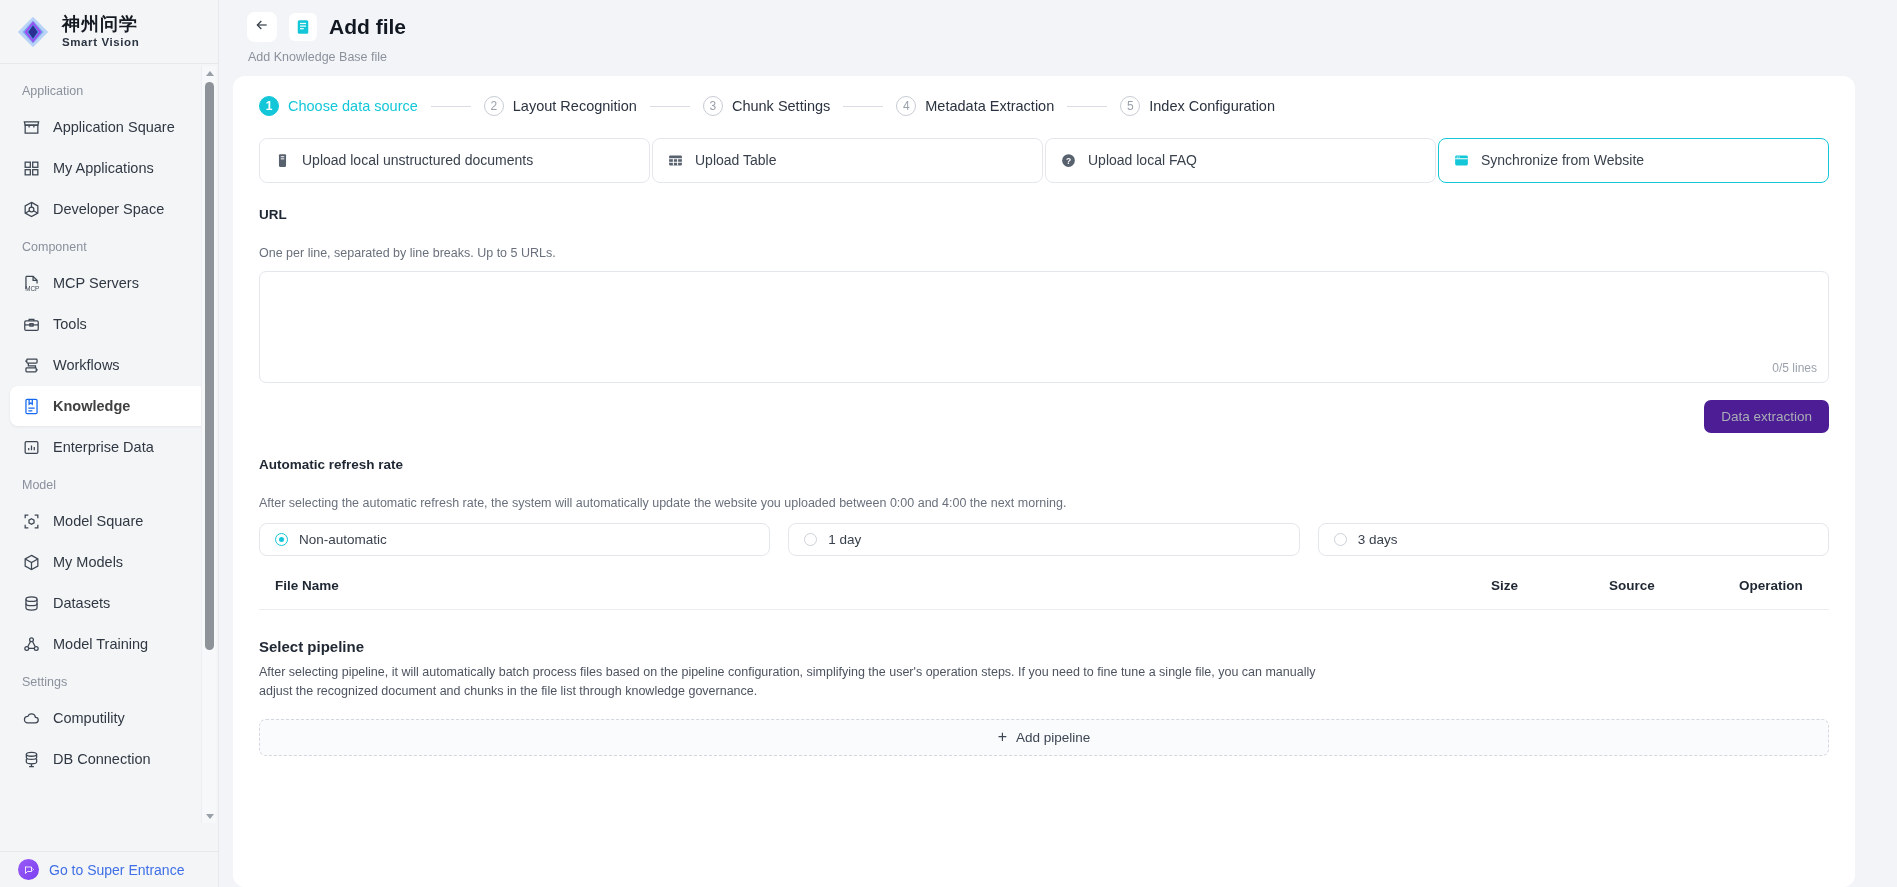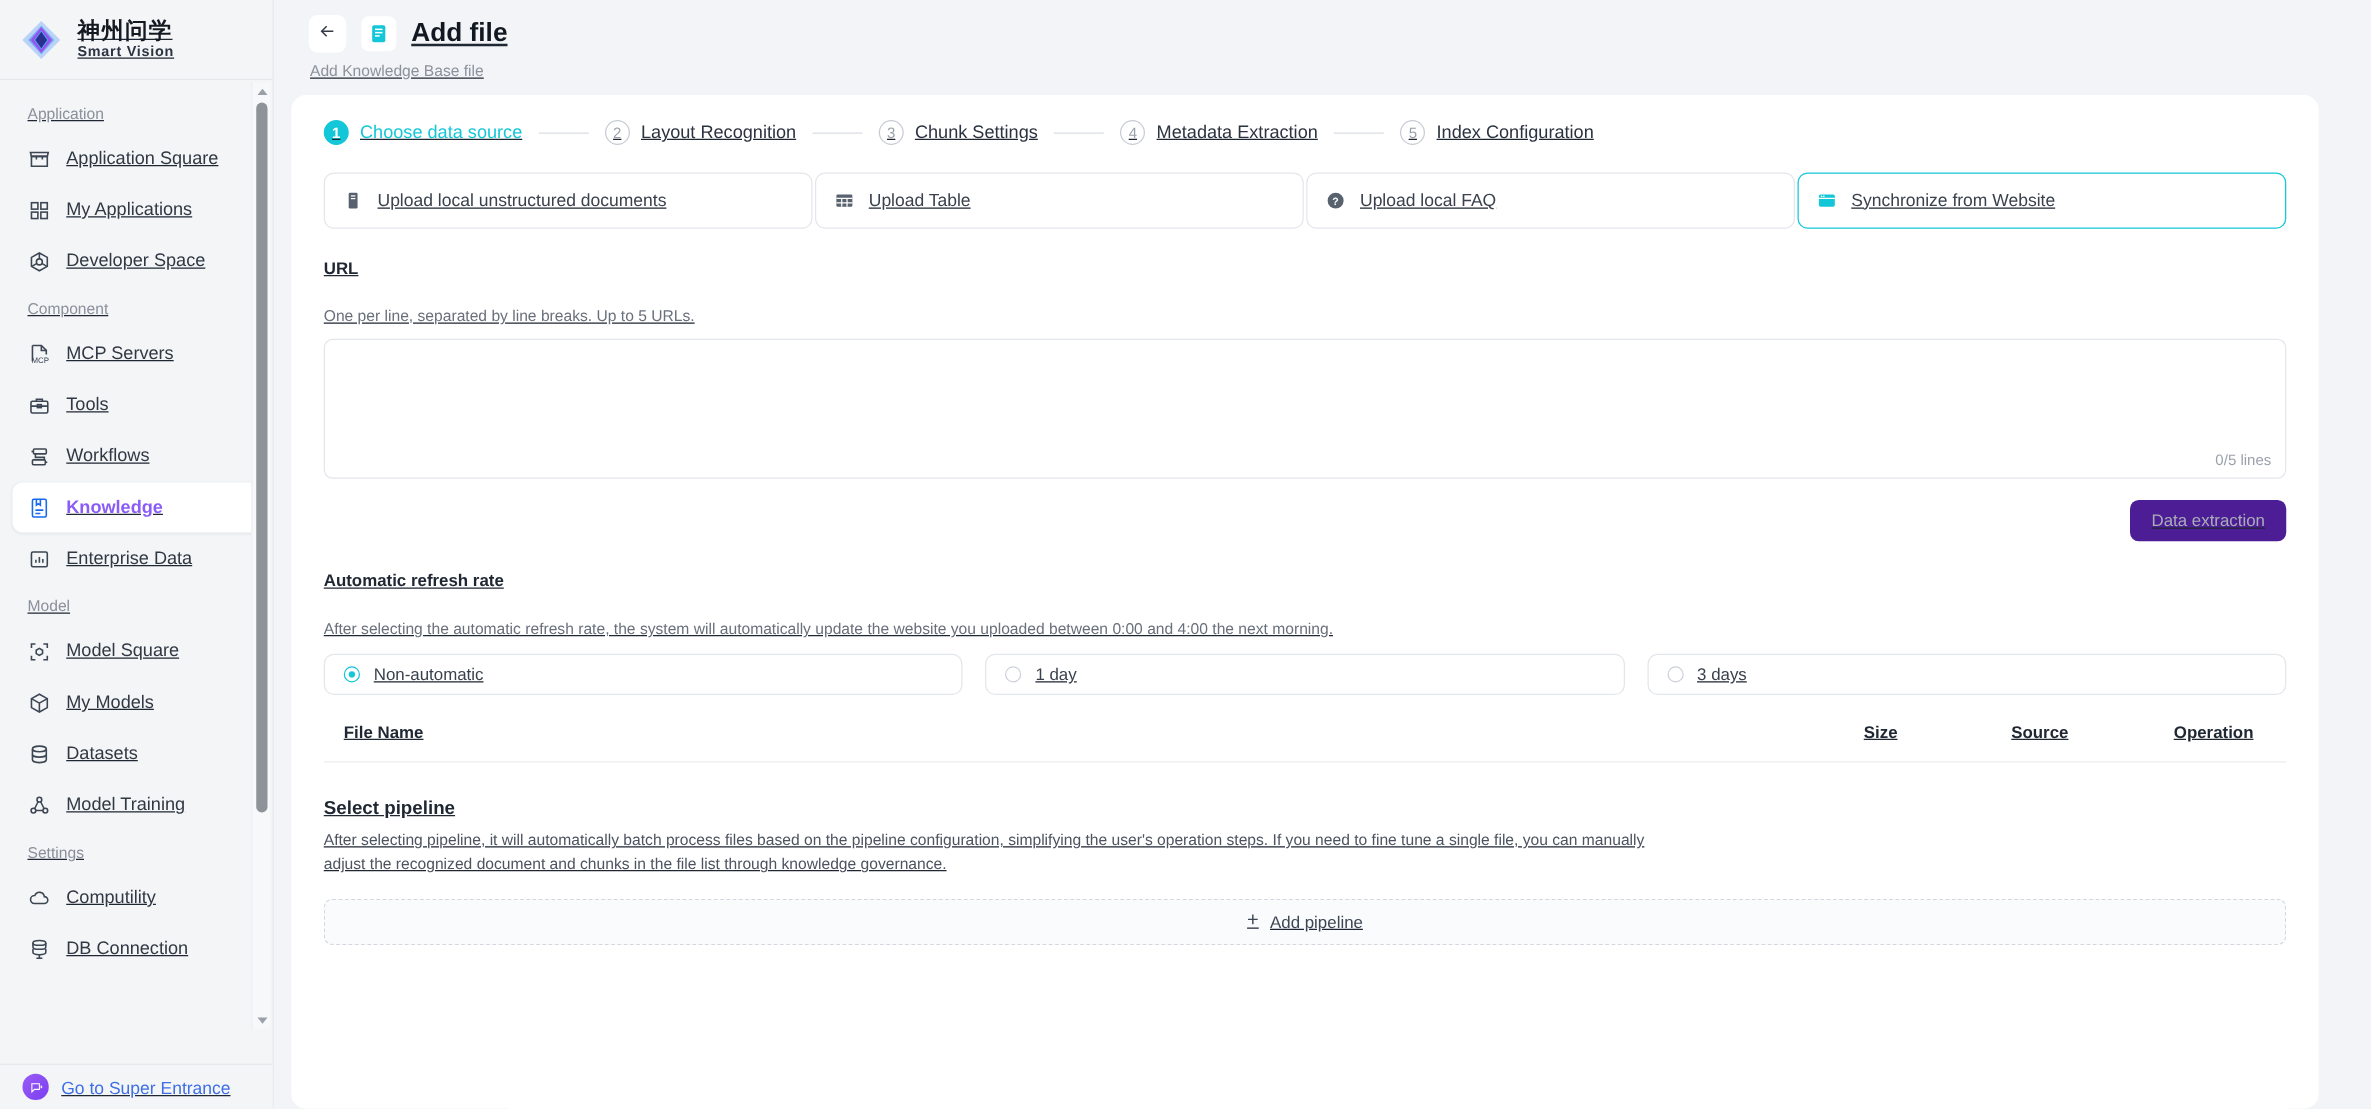--- a/index.html
+++ b/index.html
@@ -4,21 +4,21 @@
 <style>
   * { box-sizing: border-box; }
   html, body {
     margin: 0; padding: 0;
     width: 1897px; height: 887px;
     overflow: hidden;
     font-family: "Liberation Sans", sans-serif;
     background: #f2f4f7;
     color: #1f2733;
   }
-  .app { display: flex; width: 1881px; height: 887px; text-decoration: underline; }
+  .app { display: flex; width: 1881px; height: 887px; }
 
   
   .sidebar {
     width: 219px;
     flex: 0 0 219px;
     background: #f4f5f7;
     border-right: 1px solid #e6e8ec;
     display: flex;
     flex-direction: column;
     position: relative;
@@ -55,21 +55,21 @@
     height: 40px;
     margin: 1px 10px;
     padding: 0 12px;
     border-radius: 8px;
     font-size: 14.5px;
     color: #303843;
     cursor: pointer;
   }
   .nav-item.active {
     background: #ffffff;
-    color: #8b5cf6;
+    color: #404040;
     font-weight: 700;
     box-shadow: 0 1px 3px rgba(16,24,40,.07);
   }
   .nav-item.active svg { stroke: #1769ef; }
   .nav-ico { width: 19px; height: 19px; flex: 0 0 19px; display: block; }
   .nav-ico svg { width: 19px; height: 19px; display: block; stroke: #3d4653; fill: none; stroke-width: 1.6; }
 
   .sidebar-scrollbar {
     position: absolute;
     right: 2px; top: 66px;

